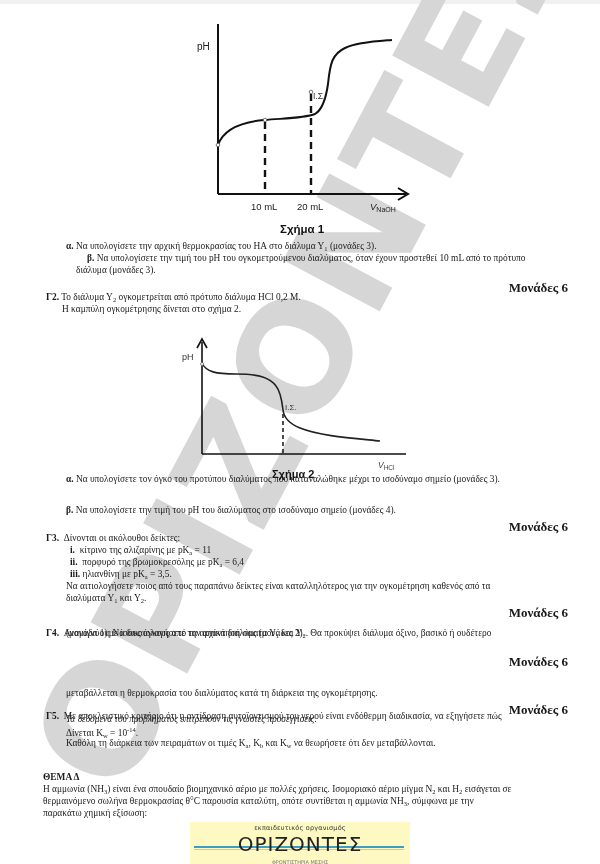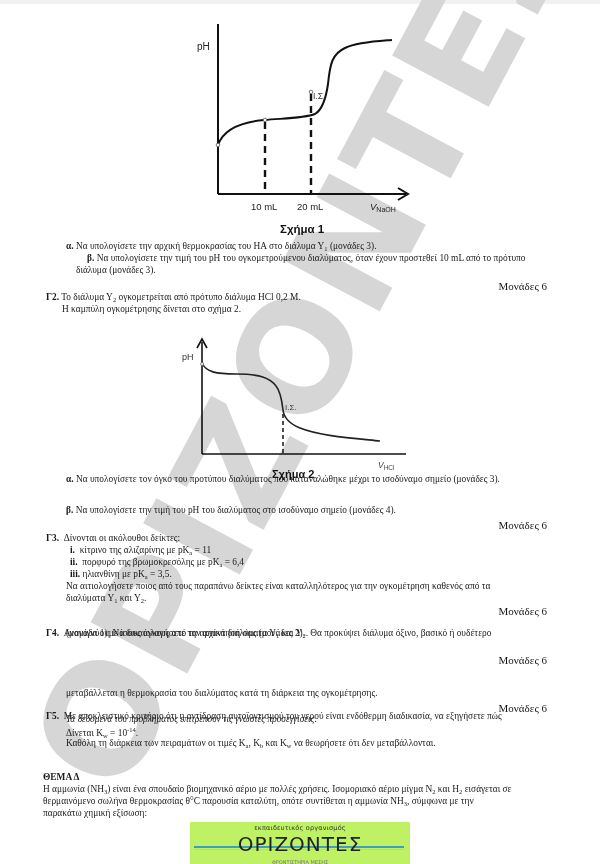--- a/index.html
+++ b/index.html
@@ -8,25 +8,25 @@
     font-family: "Liberation Serif", "DejaVu Serif", serif;
     color: #1a1a1a; font-size: 9.4px; line-height: 1.22;
   }
   .topbar { position: absolute; left: 0; top: 0; width: 600px; height: 4px; background: #f1f1f1; }
   .watermark { position: absolute; left: 0; top: 0; width: 600px; height: 864px; pointer-events: none; z-index: 0; }
   .abs { position: absolute; z-index: 1; }
   .bold { font-weight: bold; }
   .fig { position: absolute; z-index: 1; }
   .fig text { font-family: "Liberation Sans", "DejaVu Sans", sans-serif; }
   .caption { font-family: "Liberation Sans", "DejaVu Sans", sans-serif; font-weight: bold; font-size: 11.5px; }
-  .marks { position: absolute; right: 53px; font-weight: normal; font-size: 11px; z-index: 1; }
+  .marks { position: absolute; right: 32px; font-weight: bold; font-size: 13px; z-index: 1; }
   .qnum { font-weight: bold; }
   .sub { font-size: 6.5px; vertical-align: -2px; }
   .sup { font-size: 6.5px; vertical-align: 4px; }
-  .logo { position: absolute; left: 190px; top: 822px; width: 220px; height: 42px; background: #bef264; z-index: 1; }
+  .logo { position: absolute; left: 190px; top: 822px; width: 220px; height: 42px; background: #fef9c3; z-index: 1; }
   .logo .small { position: absolute; left: 0; width: 220px; top: 3px; text-align: center; font-family: "DejaVu Sans", sans-serif; font-size: 6.5px; color: #333; letter-spacing: 0.2px; }
   .logo .big { position: absolute; left: 0; width: 220px; top: 10px; text-align: center; font-family: "DejaVu Sans", sans-serif; font-size: 20px; color: #222; letter-spacing: 1px; font-weight: normal; }
   .logo .line { position: absolute; left: 4px; right: 6px; top: 24px; height: 2px; background: #3c9ec2; }
   .logo .line2 { position: absolute; left: 4px; right: 6px; top: 27px; height: 1px; background: #9fd2e4; }
   .logo .cut { position: absolute; left: 0; width: 220px; top: 37px; text-align: center; font-family: "DejaVu Sans", sans-serif; font-size: 5px; color: #777; }
 </style>
 </head>
 <body>
 
 <div class="topbar"></div>

